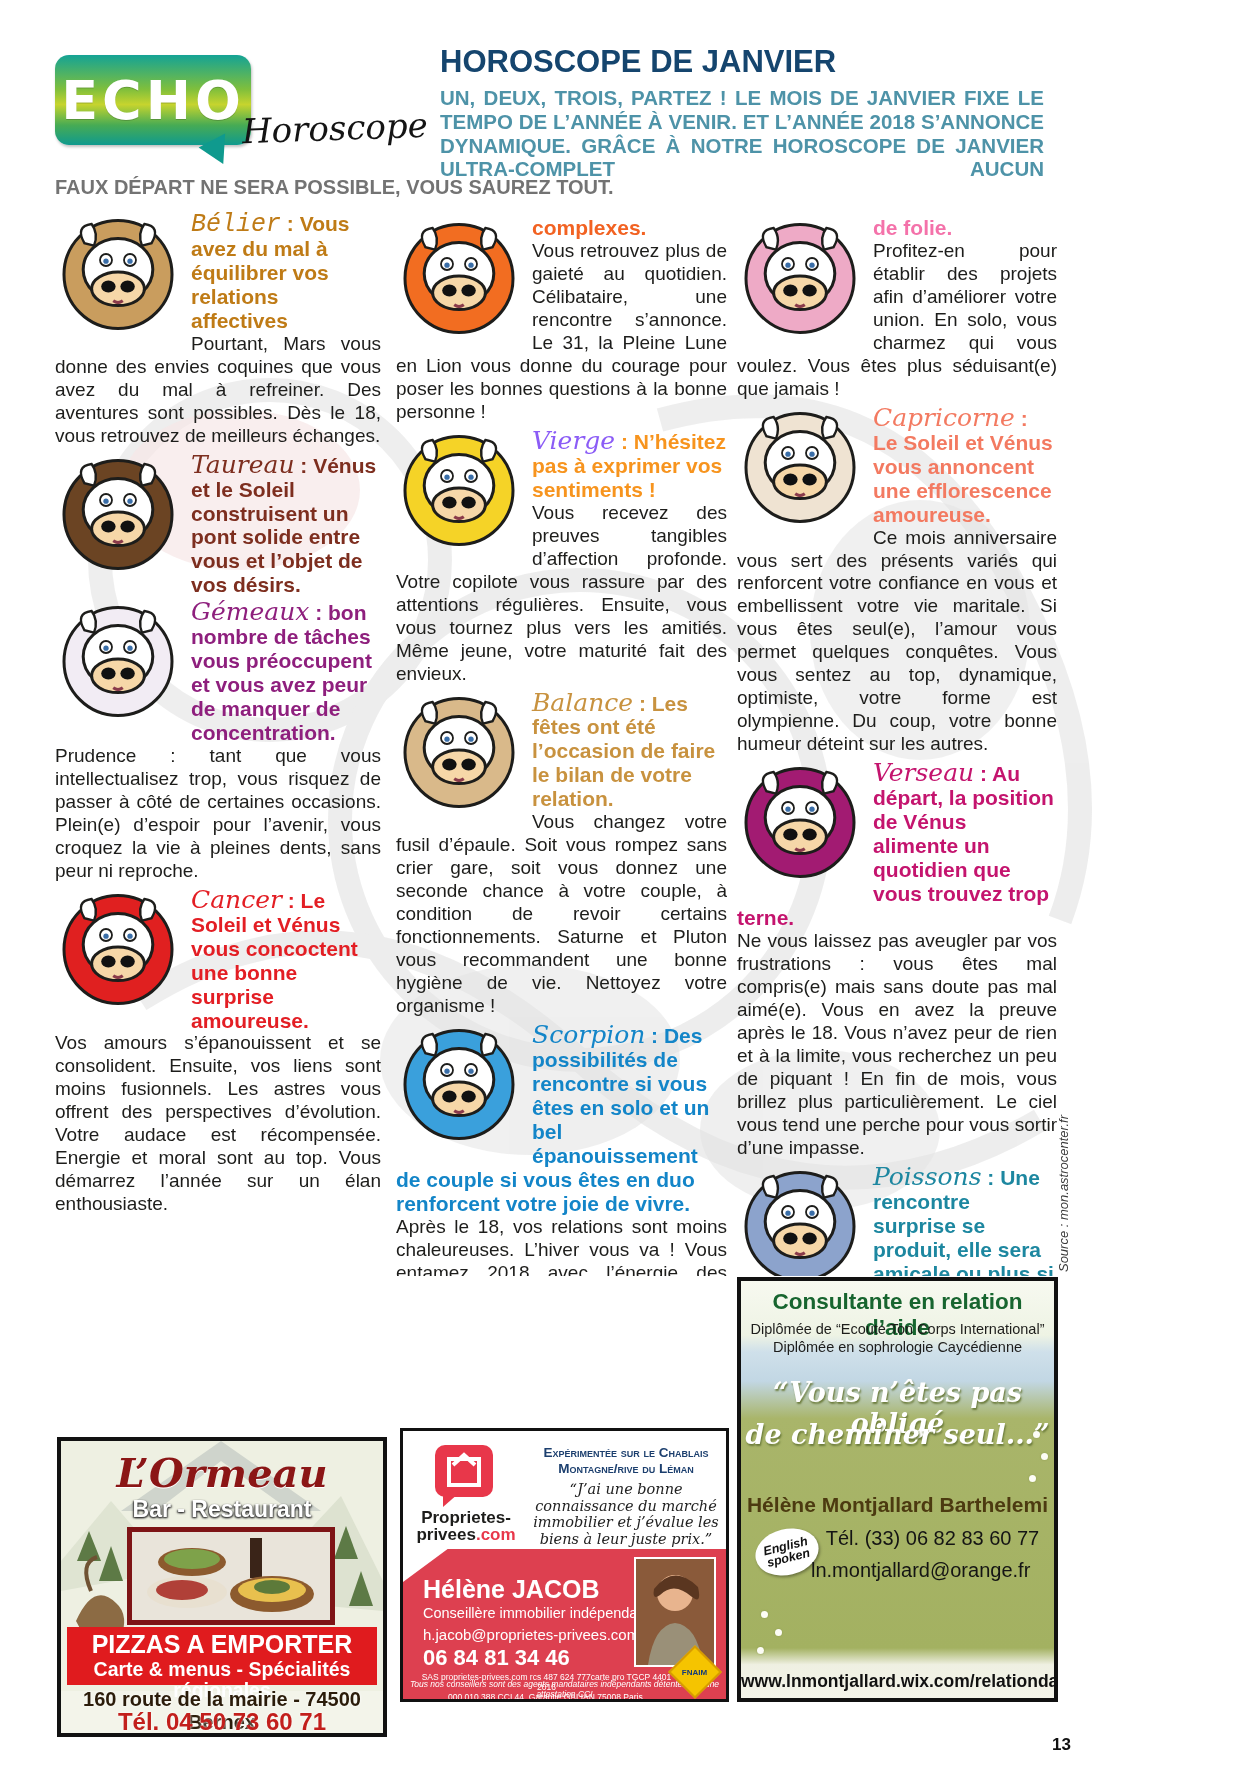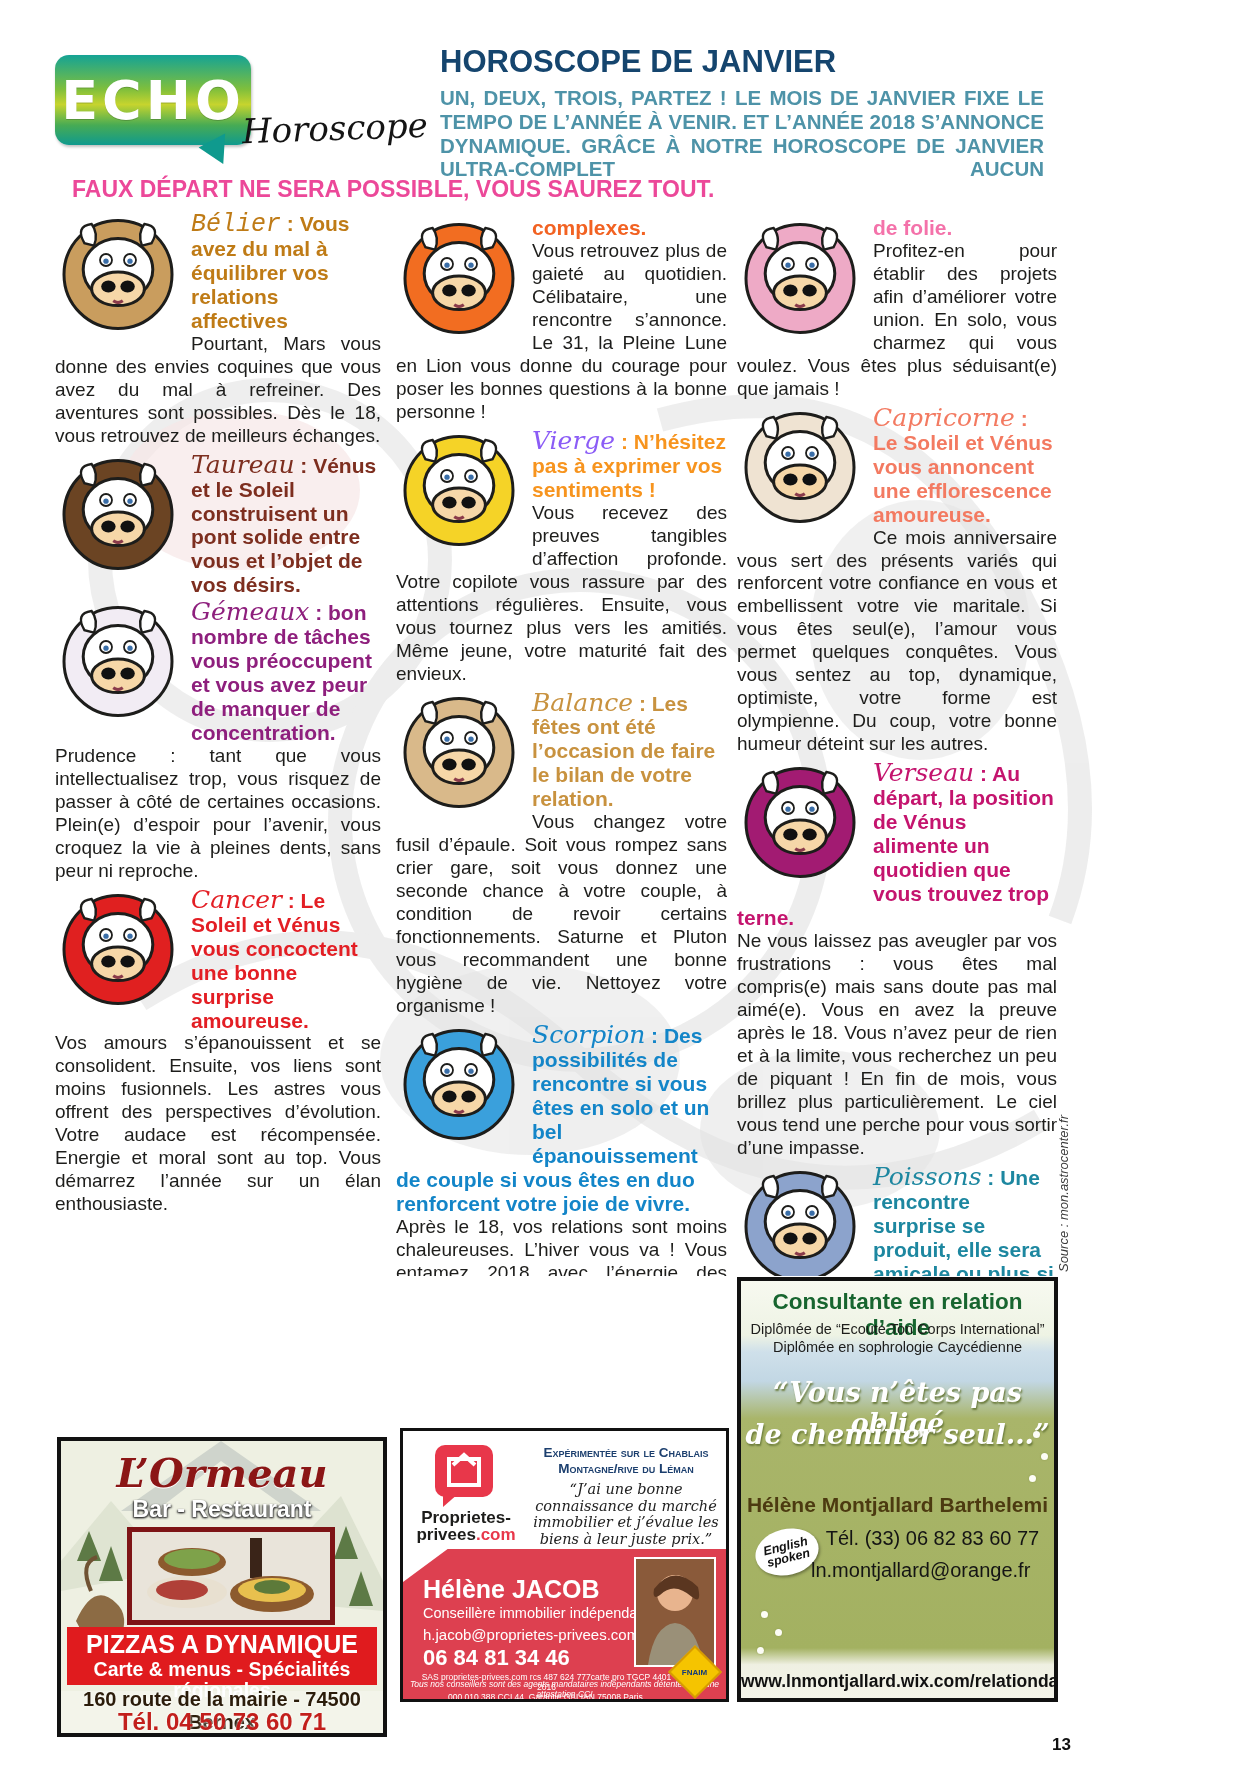--- a/index.html
+++ b/index.html
@@ -15,21 +15,21 @@
         border-left:14px solid transparent;border-right:16px solid transparent;border-top:26px solid #0f9a8e;
         transform:rotate(-28deg);}
   #logo .echo{font-family:"DejaVu Sans",sans-serif;font-weight:bold;font-size:54px;color:#ffffff;
         letter-spacing:4px;text-shadow:0 1px 0 rgba(0,0,0,.18);}
   .script{font-family:"DejaVu Serif",serif;font-style:italic;}
   #logo-sub{position:absolute;left:242px;top:108px;z-index:3;font-size:34px;color:#141414;transform:rotate(-2deg);}
   #head-title{position:absolute;left:440px;top:44px;width:620px;font-size:31px;font-weight:bold;
         color:#15456e;letter-spacing:0px;z-index:2;}
   #intro{position:absolute;left:440px;top:86px;width:604px;font-size:20.5px;font-weight:bold;color:#4e93a8;
         line-height:1.16;text-align:justify;text-align-last:justify;z-index:2;}
-  #intro-tail{position:absolute;left:72px;top:176px;width:700px;font-size:23px;font-weight:bold;color:#ec4899;z-index:2;}
+  #intro-tail{position:absolute;left:55px;top:176px;width:700px;font-size:20px;font-weight:bold;color:#737373;z-index:2;}
   
   .col{position:absolute;top:210px;height:1062px;overflow:hidden;z-index:2;}
   #col1{left:55px;width:326px;}
   #col2{left:396px;width:331px;top:214px;}
   #col3{left:737px;width:320px;top:214px;}
   .body{margin:0 0 2px 0;font-size:19px;line-height:1.21;text-align:justify;color:#1d1d1b;}
   .sign-title{font-size:21px;font-weight:bold;line-height:1.14;padding-top:2px;}
   .sign-name{font-family:"DejaVu Serif",serif;font-style:italic;font-weight:normal;font-size:25px;line-height:1;}
   .char{float:left;width:126px;height:120px;margin:2px 10px 2px 0;}
   .char svg{width:100%;height:100%;}
@@ -379,21 +379,21 @@
         <ellipse cx="60" cy="30" rx="34" ry="14" fill="#8c5a2e"></ellipse>
         <ellipse cx="60" cy="27" rx="28" ry="10" fill="#7ea24a"></ellipse>
         <ellipse cx="55" cy="60" rx="40" ry="16" fill="#e8e0d0"></ellipse>
         <ellipse cx="50" cy="58" rx="26" ry="10" fill="#b04038"></ellipse>
         <ellipse cx="140" cy="62" rx="42" ry="18" fill="#8c5a2e"></ellipse>
         <ellipse cx="140" cy="58" rx="34" ry="12" fill="#e8c04e"></ellipse>
         <ellipse cx="140" cy="55" rx="18" ry="7" fill="#5d7a3a"></ellipse>
       </svg>
     </div>
     <div class="orm-band">
-      <div class="l1">PIZZAS A DYNAMIQUE</div>
+      <div class="l1">PIZZAS A EMPORTER</div>
       <div class="l2">Carte &amp; menus - Spécialités régionales</div>
     </div>
     <div class="orm-addr">160 route de la mairie - 74500 Bernex</div>
     <div class="orm-tel">Tél. 04 50 73 60 71</div>
   </div>
 
   <div class="ad" id="ad-pp">
     <svg class="pp-logo" viewBox="0 0 70 64">
       <rect x="6" y="2" width="58" height="52" rx="10" fill="#e8374a"></rect>
       <polygon points="14,50 14,64 30,50" fill="#e8374a"></polygon>

